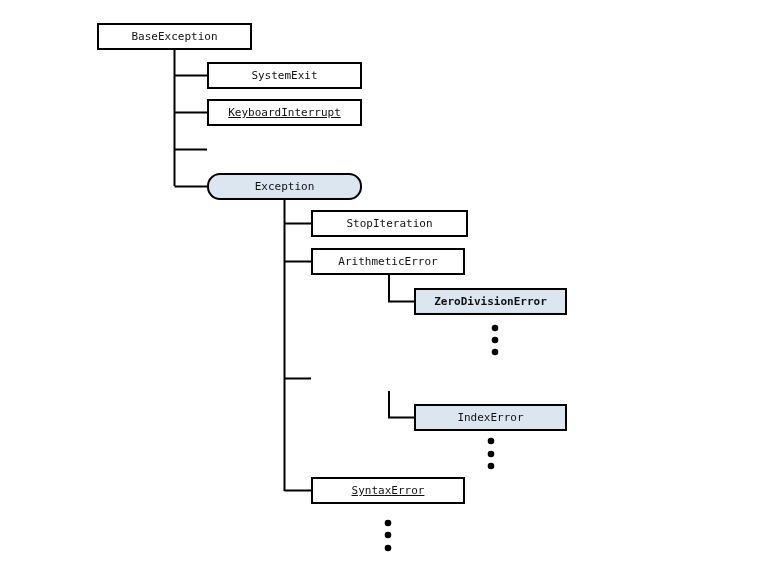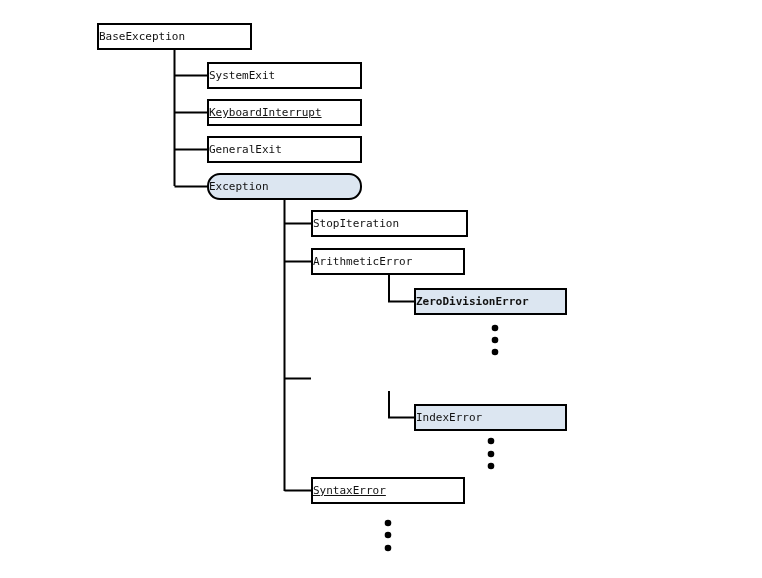--- a/index.html
+++ b/index.html
@@ -23,20 +23,21 @@
   }
   .node {
     position: absolute;
     box-sizing: border-box;
     height: 27px;
     border: 2px solid #000000;
     background: #ffffff;
     color: #111111;
     font-size: 11px;
     line-height: 23px;
+    text-align: center;
     white-space: nowrap;
     z-index: 1;
   }
   .node.highlighted {
     background: #dce6f1;
   }
   
   .n-baseexception   { left: 97px;  top: 23px;  width: 155px; }
   .n-systemexit      { left: 207px; top: 62px;  width: 155px; }
   .n-keyboardint     { left: 207px; top: 99px;  width: 155px; text-decoration: underline; }
@@ -79,21 +80,20 @@
     <g fill="#000000">
       <circle cx="388" cy="523" r="3.3"></circle>
       <circle cx="388" cy="535" r="3.3"></circle>
       <circle cx="388" cy="548" r="3.3"></circle>
     </g>
   </svg>
 
   <div class="node n-baseexception">BaseException</div>
   <div class="node n-systemexit">SystemExit</div>
   <div class="node n-keyboardint">KeyboardInterrupt</div>
-  <div class="node n-generalexit">GeneralExit</div>
   <div class="node n-exception highlighted" style="background: rgb(220, 230, 241);">Exception</div>
   <div class="node n-stopiteration">StopIteration</div>
   <div class="node n-arithmeticerror">ArithmeticError</div>
   <div class="node n-zerodivision highlighted" style="background: rgb(220, 230, 241);">ZeroDivisionError</div>
   <div class="node n-indexerror highlighted" style="background: rgb(220, 230, 241);">IndexError</div>
   <div class="node n-syntaxerror">SyntaxError</div>
 
 </div>
 
 </body></html>

